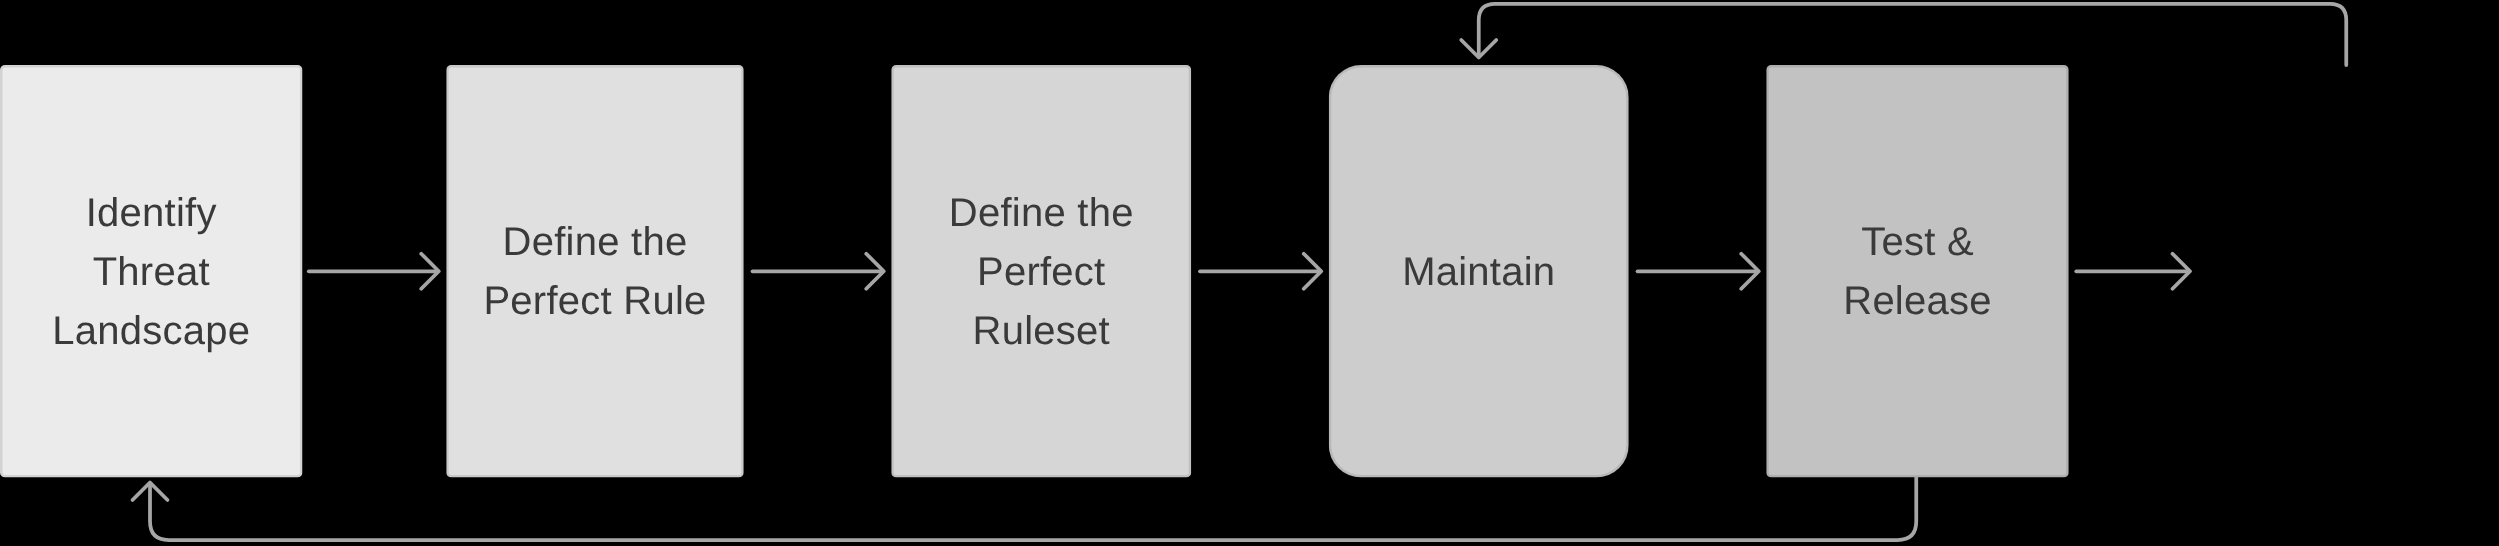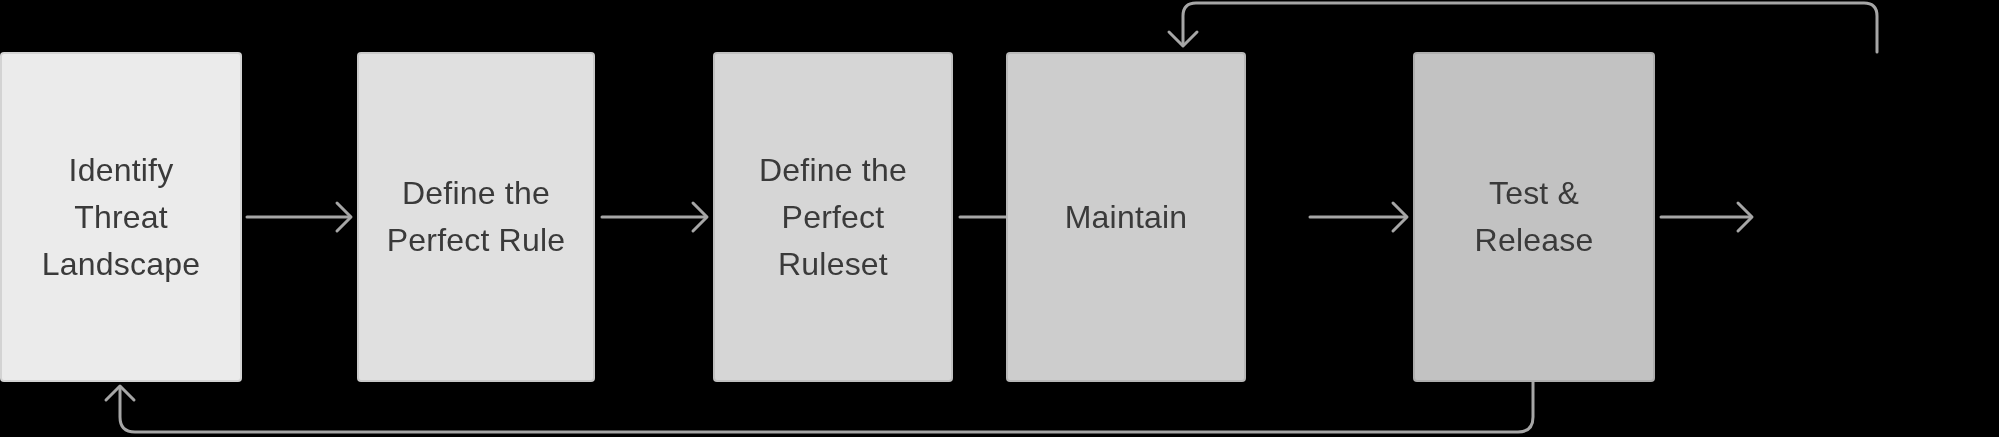--- a/index.html
+++ b/index.html
@@ -38,21 +38,21 @@
   .flow-label {
     white-space: pre-line;
     font-size: 32px;
     line-height: 47px;
     font-weight: 400;
     letter-spacing: 0.2px;
   }
   .b1 { left: 0;      width: 242px; }
   .b2 { left: 357px;  width: 238px; }
   .b3 { left: 713px;  width: 240px; }
-  .b4 { left: 1006px; width: 240px; }
+  .b4 { left: 1063px; width: 240px; border-radius: 26px; }
   .b5 { left: 1413px; width: 242px; }
   .b6 { left: 1758px; width: 220px; }
 </style>
 </head>
 <body>
 
 <div class="canvas" style="background: rgb(0, 0, 0); color: rgb(58, 58, 58);">
 
   <svg class="arrows" viewBox="0 0 1999 437" fill="none" stroke-width="3" stroke-linecap="round" stroke-linejoin="round" stroke="#a6a6a6">
 

